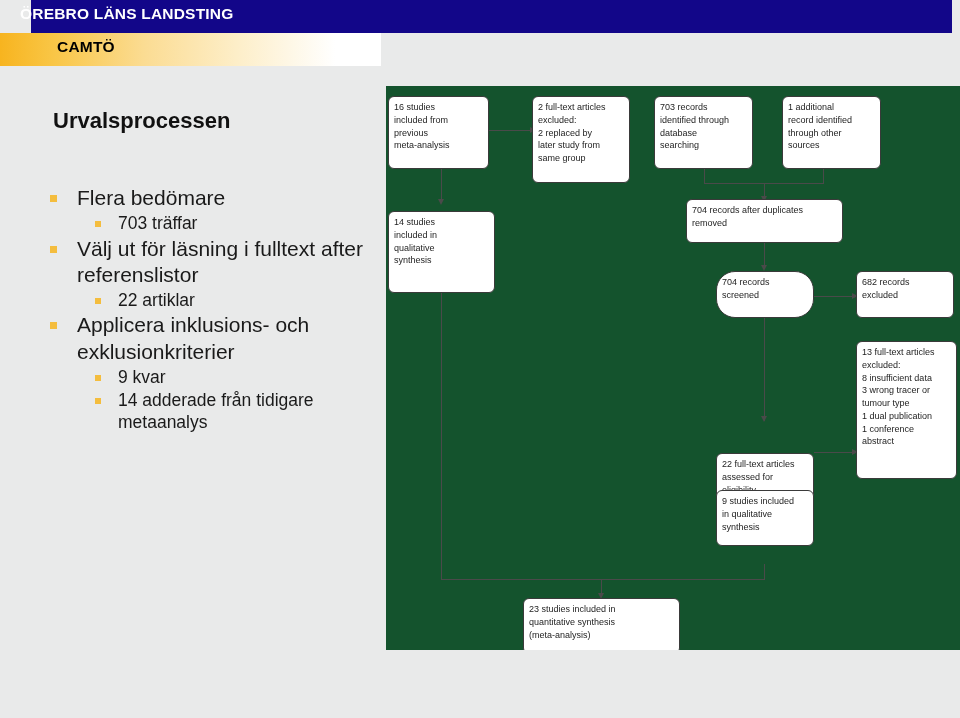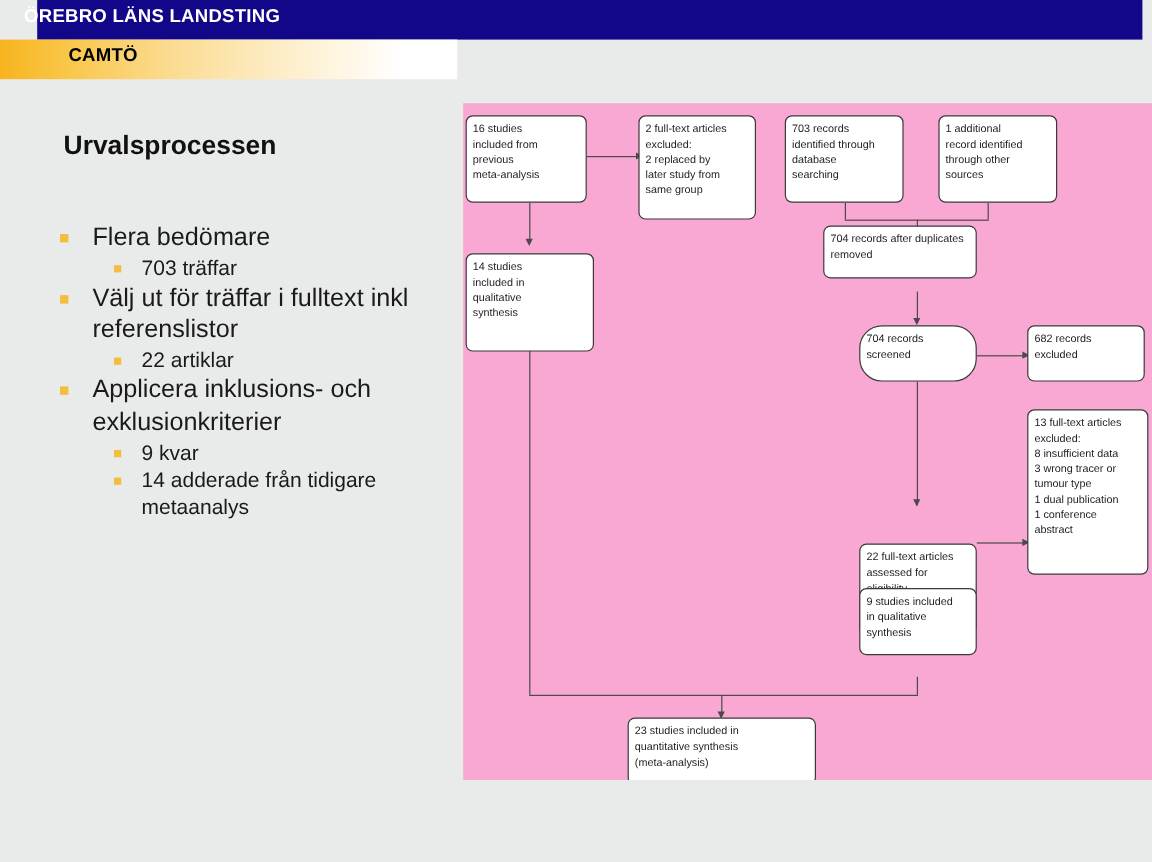--- a/index.html
+++ b/index.html
@@ -103,21 +103,21 @@
   .lvl1 .bullet-text { font-size: 21px; }
   .lvl2 .bullet-text { font-size: 17.5px; }
 
   
   #flowchart-panel {
     position: absolute;
     left: 386px;
     top: 86px;
     width: 574px;
     height: 564px;
-    background: #f9a8d4;
+    background: #14532d;
     overflow: hidden;
   }
   .flow-box {
     position: absolute;
     box-sizing: border-box;
     border: 1px solid #3a3a3a;
     border-radius: 6px;
     background: #ffffff;
     color: #1d1d1d;
     font-size: 9px;
@@ -165,21 +165,21 @@
   </div>
 
 
   <div class="bullet-row lvl2">
     <span class="bullet-marker"></span>
     <span class="bullet-text">703 träffar</span>
   </div>
 
   <div class="bullet-row lvl1">
     <span class="bullet-marker"></span>
-    <span class="bullet-text">Välj ut för träffar i fulltext inkl referenslistor</span>
+    <span class="bullet-text">Välj ut för läsning i fulltext after referenslistor</span>
   </div>
 
   <div class="bullet-row lvl2">
     <span class="bullet-marker"></span>
     <span class="bullet-text">22 artiklar</span>
   </div>
 
   <div class="bullet-row lvl1">
     <span class="bullet-marker"></span>
     <span class="bullet-text">Applicera inklusions- och exklusionkriterier</span>
@@ -254,21 +254,21 @@
   <div class="flow-box" style="left:396px; top:10px;  width:99px;  height:73px;">1 additional
 record identified
 through other
 sources</div>
 
   <div class="flow-box" style="left:2px;   top:125px; width:107px; height:82px;">14 studies
 included in
 qualitative
 synthesis</div>
 
-  <div class="flow-box" style="left:300px; top:102px; width:128px; height:44px;">704 records after duplicates
+  <div class="flow-box" style="left:300px; top:113px; width:157px; height:44px;">704 records after duplicates
 removed</div>
 
   <div class="flow-box" style="left:330px; top:185px; width:98px;  height:47px;border-radius:19px;">704 records
 screened</div>
 
   <div class="flow-box" style="left:470px; top:185px; width:98px;  height:47px;">682 records
 excluded</div>
 
   <div class="flow-box" style="left:470px; top:255px; width:101px; height:138px;">13 full-text articles
 excluded:

